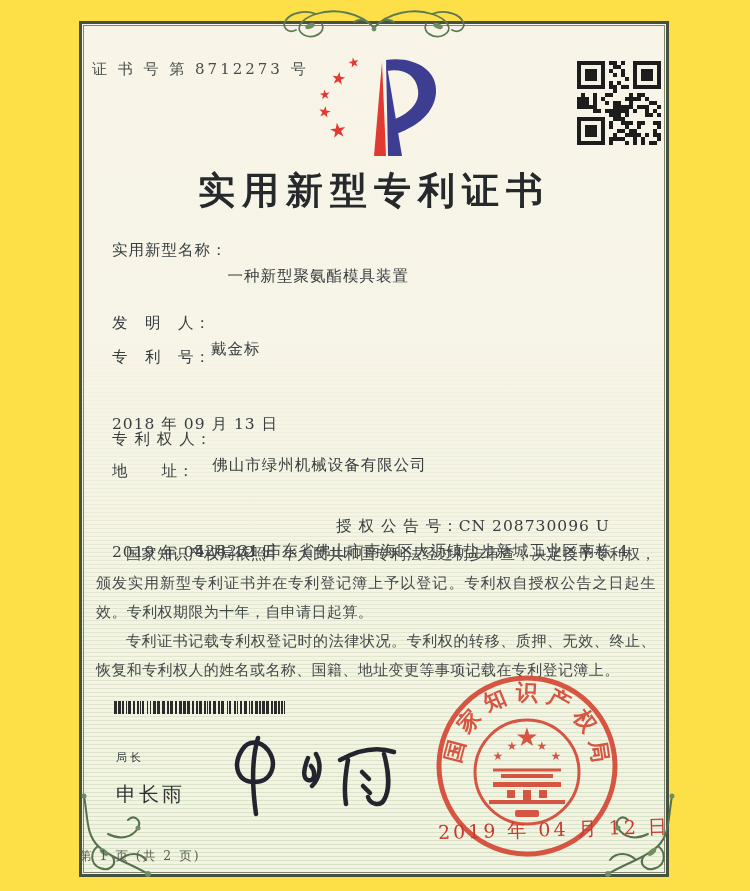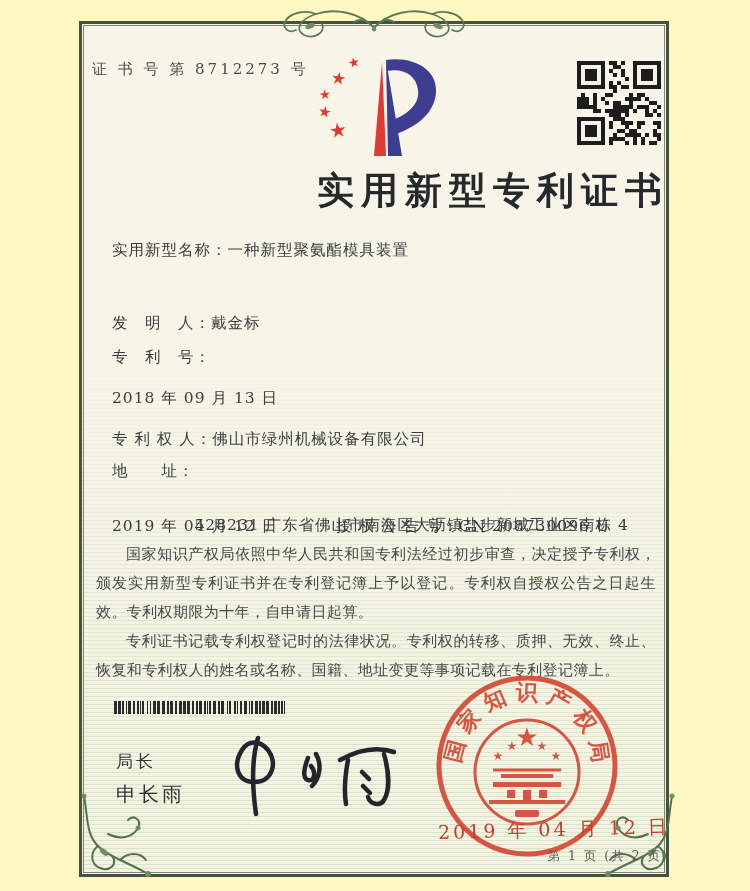--- a/index.html
+++ b/index.html
@@ -1,18 +1,18 @@
 <!DOCTYPE html>
 <html><head>
 <meta charset="utf-8">
 <style>
   html,body{margin:0;padding:0;background:#e8e6da;}
   .page{
     position:relative;width:750px;height:891px;overflow:hidden;
-    background:#fef9c3;
+    background:#fde047;
     font-family:"DejaVu Serif","Liberation Serif",serif;
     color:#3b4043;
   }
   
   .inner-bg{
     position:absolute;left:82px;top:24px;width:584px;height:850px;
     background-color:#f4f2e2;
     background-image:
       linear-gradient(180deg, rgba(248,245,232,1) 0%, rgba(248,245,232,0.92) 38%, rgba(248,245,232,0.35) 68%, rgba(244,248,230,0.05) 100%),
       repeating-linear-gradient(180deg, rgba(142,186,128,0.30) 0px, rgba(142,186,128,0.30) 1px, rgba(255,255,255,0) 1px, rgba(255,255,255,0) 4px);
@@ -24,48 +24,48 @@
   .frame::after{
     content:"";position:absolute;inset:1px;border:1px solid #7d8670;
   }
   .cert-number{
     position:absolute;left:92px;top:60px;font-size:15px;letter-spacing:3px;color:#474c4a;
   }
   .logo{position:absolute;left:318px;top:56px;width:125px;height:108px;}
   .logo .star{position:absolute;color:#e23a33;line-height:1;}
   .qr{position:absolute;left:577px;top:61px;width:84px;height:84px;}
   .title{
-    position:absolute;left:79px;top:166px;width:590px;text-align:right;
+    position:absolute;left:79px;top:166px;width:590px;text-align:center;
     font-size:37px;font-weight:600;letter-spacing:7px;color:#26292b;
   }
   .field-row{
     position:absolute;left:112px;width:545px;font-size:15.5px;letter-spacing:1px;
     color:#383d3f;line-height:27px;display:flex;align-items:flex-start;
   }
   .flabel{white-space:pre;flex:none;}
-  .fvalue{white-space:pre-wrap;}
+  .fvalue{white-space:pre-wrap;margin-top:26px;}
   .second-pair{margin-left:58px;white-space:pre;}
   .paragraphs{
     position:absolute;left:96px;top:540px;width:560px;
     font-size:15px;line-height:29px;letter-spacing:0.4px;color:#43484a;
     text-align:justify;
   }
   .paragraphs p{margin:0;text-indent:2em;}
   .barcode{position:absolute;left:114px;top:701px;width:178px;height:13px;}
   .barcode i{position:absolute;top:0;bottom:0;background:#2b2b2b;}
-  .sig-title{position:absolute;left:116px;top:750px;font-size:17px;letter-spacing:3px;color:#2f3335;}
+  .sig-title{position:absolute;left:116px;top:750px;font-size:11px;letter-spacing:3px;color:#2f3335;}
   .sig-name{position:absolute;left:116px;top:781px;font-size:20px;letter-spacing:3px;color:#2f3335;}
   .signature{position:absolute;left:212px;top:724px;}
   .seal{position:absolute;left:427px;top:668px;}
   .seal-date{
     position:absolute;left:438px;top:817px;font-size:19px;letter-spacing:3px;
     color:#c9382c;transform:rotate(-1.5deg);white-space:pre;
   }
   .footer{
-    position:absolute;left:79px;top:848px;width:590px;text-align:right;
+    position:absolute;left:79px;top:848px;width:590px;text-align:left;
     font-size:12.5px;letter-spacing:2px;color:#575c52;
   }
   .ornament-top{position:absolute;left:264px;top:2px;}
   .flourish-bl{position:absolute;left:70px;top:790px;}
   .flourish-br{position:absolute;left:594px;top:790px;transform:scaleX(-1);}
 </style>
 </head>
 <body>
 
 <div class="page">

